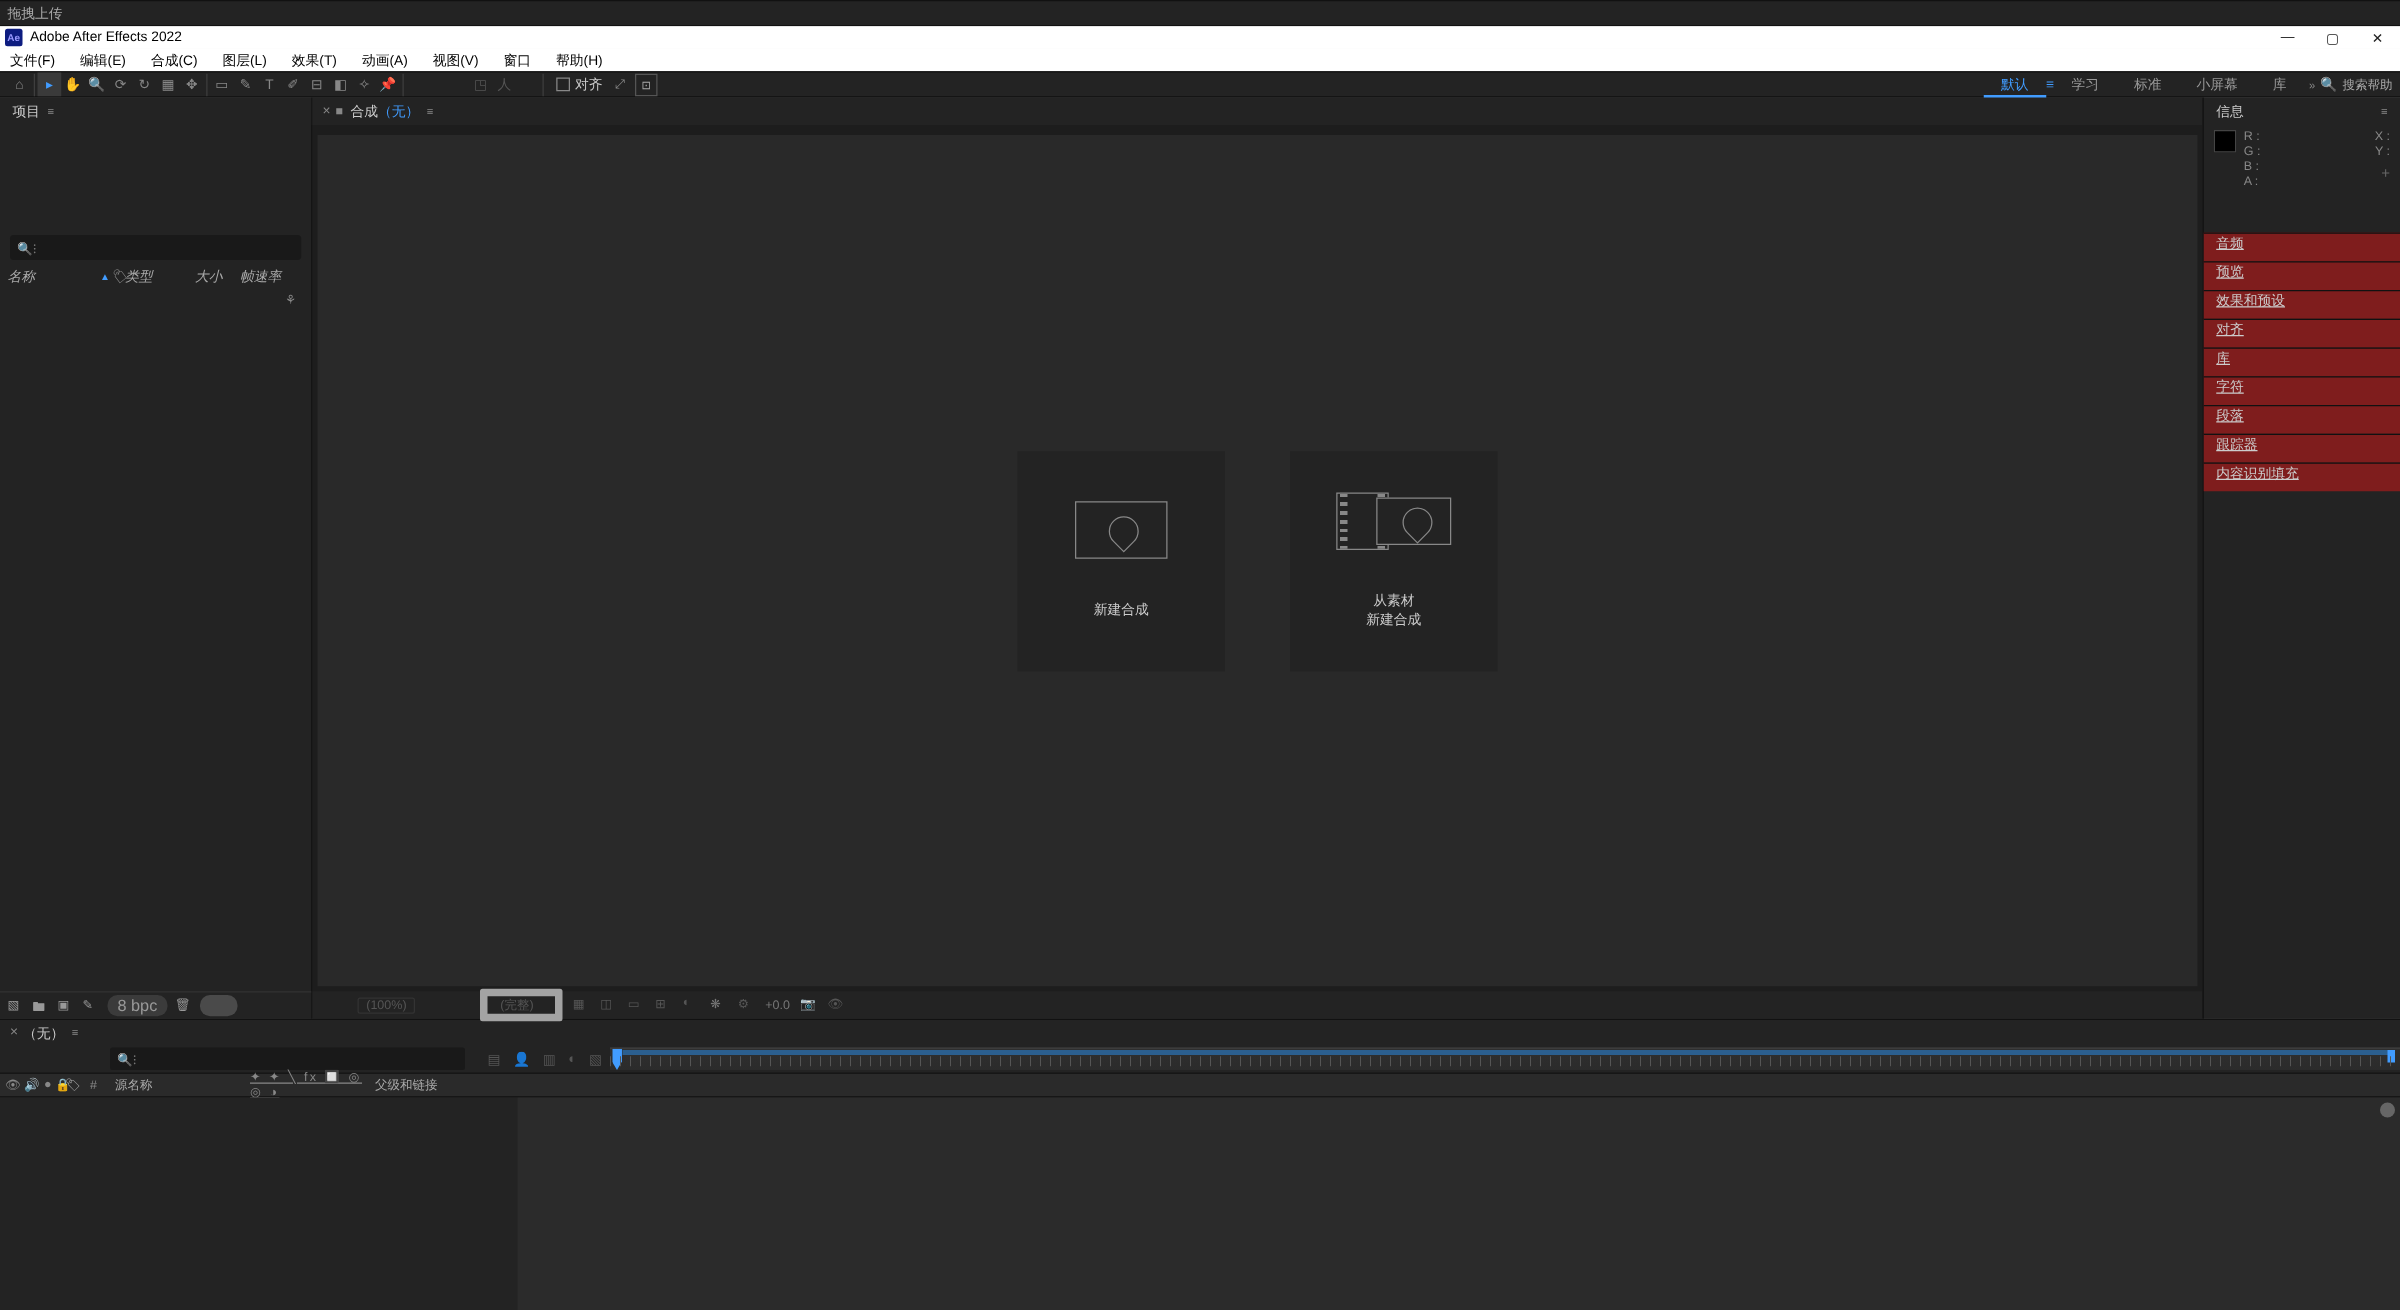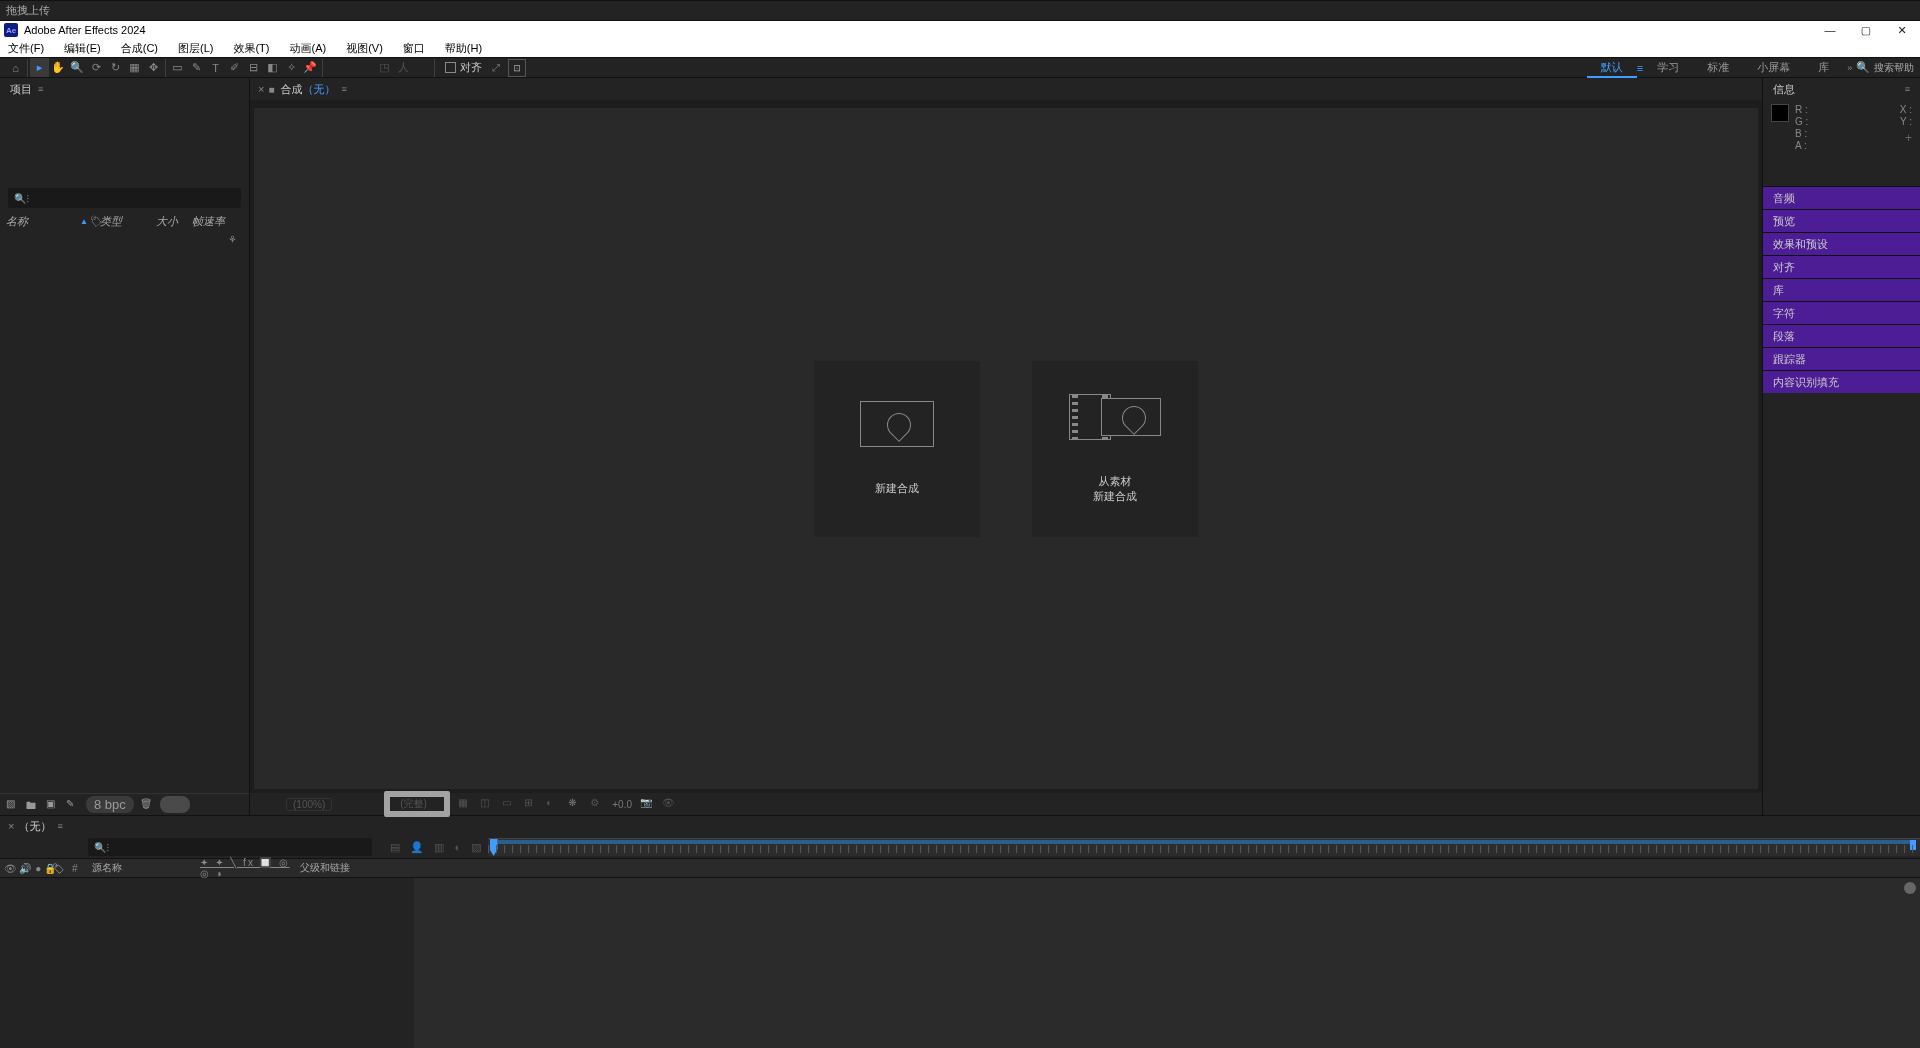--- a/index.html
+++ b/index.html
@@ -81,21 +81,21 @@
 
 
 .rightp { width:158px; background:#232323; border-left:1px solid #111; display:flex; flex-direction:column;}
 .rightp .rtab { height:22px; display:flex; align-items:center; padding:0 10px; font-size:11px; color:#ccc;}
 .rightp .rtab .menu-icon{margin-left:auto; color:#888; font-size:9px;}
 .rightp .info-body{ height:58px; display:flex; padding:4px 8px; font-size:10px; color:#888;}
 .rightp .swatch{width:18px;height:18px;background:#000;border:1px solid #444;margin-right:6px;}
 .rightp .rgba{display:flex;flex-direction:column;line-height:12px;}
 .rightp .xy{margin-left:auto; display:flex; flex-direction:column; align-items:flex-end; line-height:12px;}
 .rightp .xy .plus{color:#666;font-size:12px;margin-top:4px;}
-.rightp .collapsed { height:23px; border-top:1px solid #111; display:flex; align-items:center; padding:0 10px; font-size:11px; color:#ccc; background:#4c1d95;}
+.rightp .collapsed { height:23px; border-top:1px solid #111; display:flex; padding:0 10px; font-size:11px; color:#ccc; background:#7f1d1d;text-decoration:underline;}
 .rightp .gap{height:28px;}
 
 
 .timeline { height:254px; background:#232323; border-top:1px solid #111; display:flex; flex-direction:column;}
 .timeline .ttabs{ height:20px; display:flex; align-items:center; padding:0 8px; font-size:11px; color:#ccc;}
 .timeline .ttabs .x{color:#888;margin-right:4px;}
 .timeline .ttabs .menu-icon{margin-left:6px;color:#888;font-size:9px;}
 .timeline .trow{ height:22px; display:flex; align-items:center;}
 .timeline .tsearch{ width:284px; height:18px; background:#191919; margin-left:88px; border-radius:2px; display:flex; align-items:center; padding:0 6px; color:#777; font-size:10px;}
 .timeline .tsearch-icons{display:flex;gap:10px;margin-left:18px;color:#555;font-size:11px;}
@@ -119,21 +119,21 @@
 </head>
 <body>
 
 <div class="toolbar upload-badge">
   <span class="cloud"></span>
   <span>拖拽上传</span>
 </div>
 
 <div class="titlebar">
   <span class="ae-icon">Ae</span>
-  <span>Adobe After Effects 2024</span>
+  <span>Adobe After Effects 2022</span>
   <div class="wincontrols">
     <span>—</span>
     <span>▢</span>
     <span>✕</span>
   </div>
 </div>
 
 <div class="menubar">
   <span>文件(F)</span>
   <span>编辑(E)</span>

